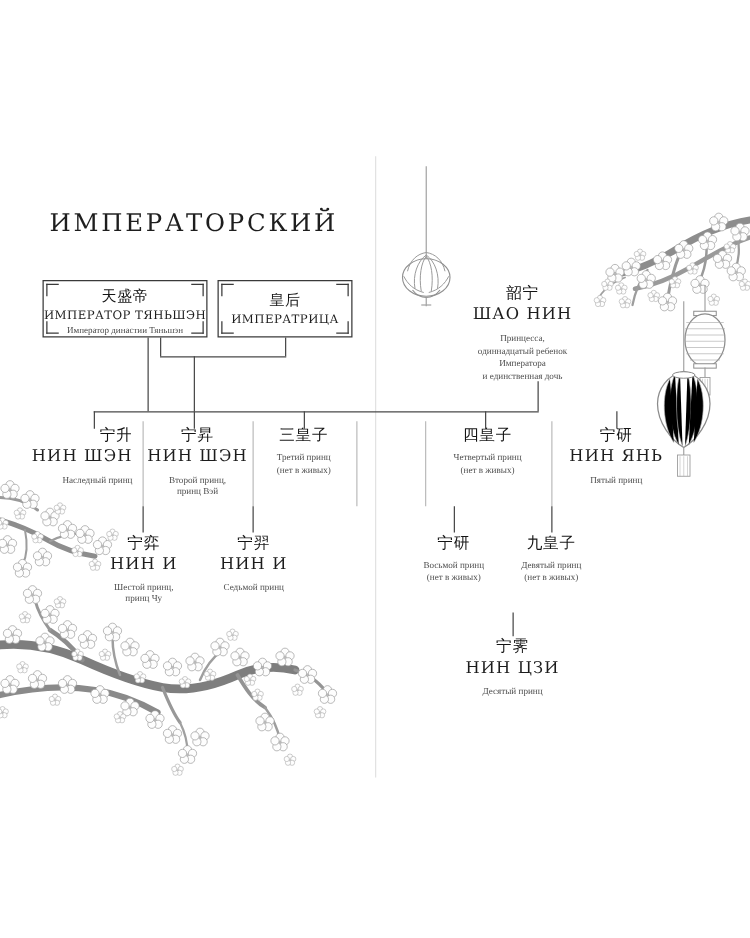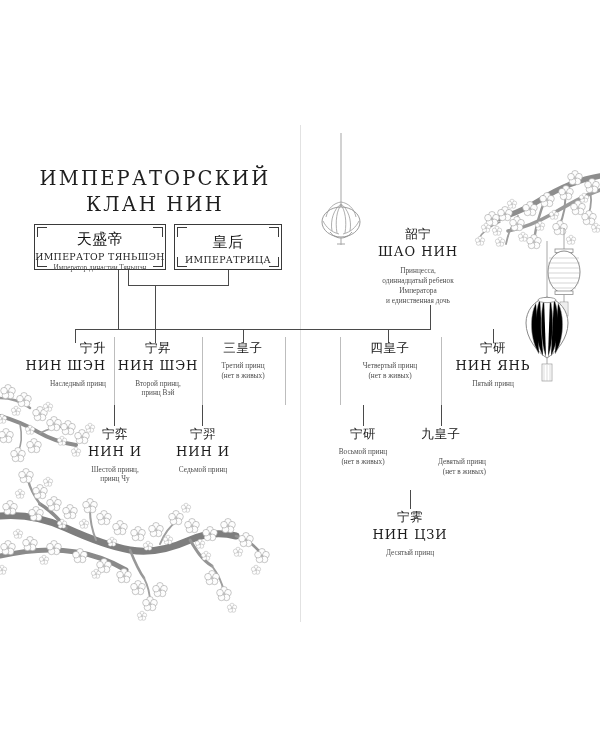--- a/index.html
+++ b/index.html
@@ -44,21 +44,21 @@
   .obox .corner{
     position:absolute;width:9px;height:9px;
     border-color:#3a3a3a;border-style:solid;border-width:0;
   }
   .obox .c-tl{left:2px;top:2px;border-left-width:1.6px;border-top-width:1.6px;}
   .obox .c-tr{right:2px;top:2px;border-right-width:1.6px;border-top-width:1.6px;}
   .obox .c-bl{left:2px;bottom:2px;border-left-width:1.6px;border-bottom-width:1.6px;}
   .obox .c-br{right:2px;bottom:2px;border-right-width:1.6px;border-bottom-width:1.6px;}
   .obox .cn{
     font-family:"DejaVu Sans", sans-serif;
-    font-size:15px;letter-spacing:.5px;color:#141414;line-height:1.25;
+    font-size:12px;letter-spacing:.5px;color:#141414;line-height:1.25;
   }
   .obox .ru{
     font-family:"DejaVu Serif", serif;
     font-size:9.4px;letter-spacing:.35px;color:#1e1e1e;
     margin-top:2px;line-height:1.2;
   }
   .obox .desc{
     font-family:"Liberation Serif", serif;
     font-size:7.2px;color:#4a4a4a;margin-top:2px;line-height:1.2;
   }
@@ -290,21 +290,20 @@
       <use href="#blossomSm" x="186" y="508"></use>
       <use href="#blossomSm" x="206" y="556"></use>
       <use href="#blossomSm" x="2" y="570"></use>
     </g>
   </svg>
 
   <div class="gutter"></div>
 
   <div class="title">
     <span>ИМПЕРАТОРСКИЙ</span>
-    <span class="l2">КЛАН НИН</span>
   </div>
 
   <div class="obox" style="left:34px;top:224px;width:132px;height:46px;">
     <span class="corner c-tl"></span>
     <span class="corner c-tr"></span>
     <span class="corner c-bl"></span>
     <span class="corner c-br"></span>
     <div class="cn">天盛帝</div>
     <div class="ru">ИМПЕРАТОР ТЯНЬШЭН</div>
     <div class="desc">Император династии Тяньшэн</div>
@@ -421,21 +420,21 @@
   <div class="node" style="left:318px;top:426px;width:90px;">
     <div class="cn">宁研</div>
     <div class="desc" style="margin-top:6px;">
       <div>Восьмой принц</div>
       <div>(нет в живых)</div>
     </div>
   </div>
 
   <div class="node" style="left:396px;top:426px;width:90px;">
     <div class="cn">九皇子</div>
-    <div class="desc" style="margin-top:16px;text-align:right;">
+    <div class="desc" style="margin-top:6px;">
       <div>Девятый принц</div>
       <div>(нет в живых)</div>
     </div>
   </div>
 
   <div class="node" style="left:365px;top:509px;width:90px;">
     <div class="cn">宁霁</div>
     <div class="ru">НИН ЦЗИ</div>
     <div class="desc">
       <div>Десятый принц</div>

